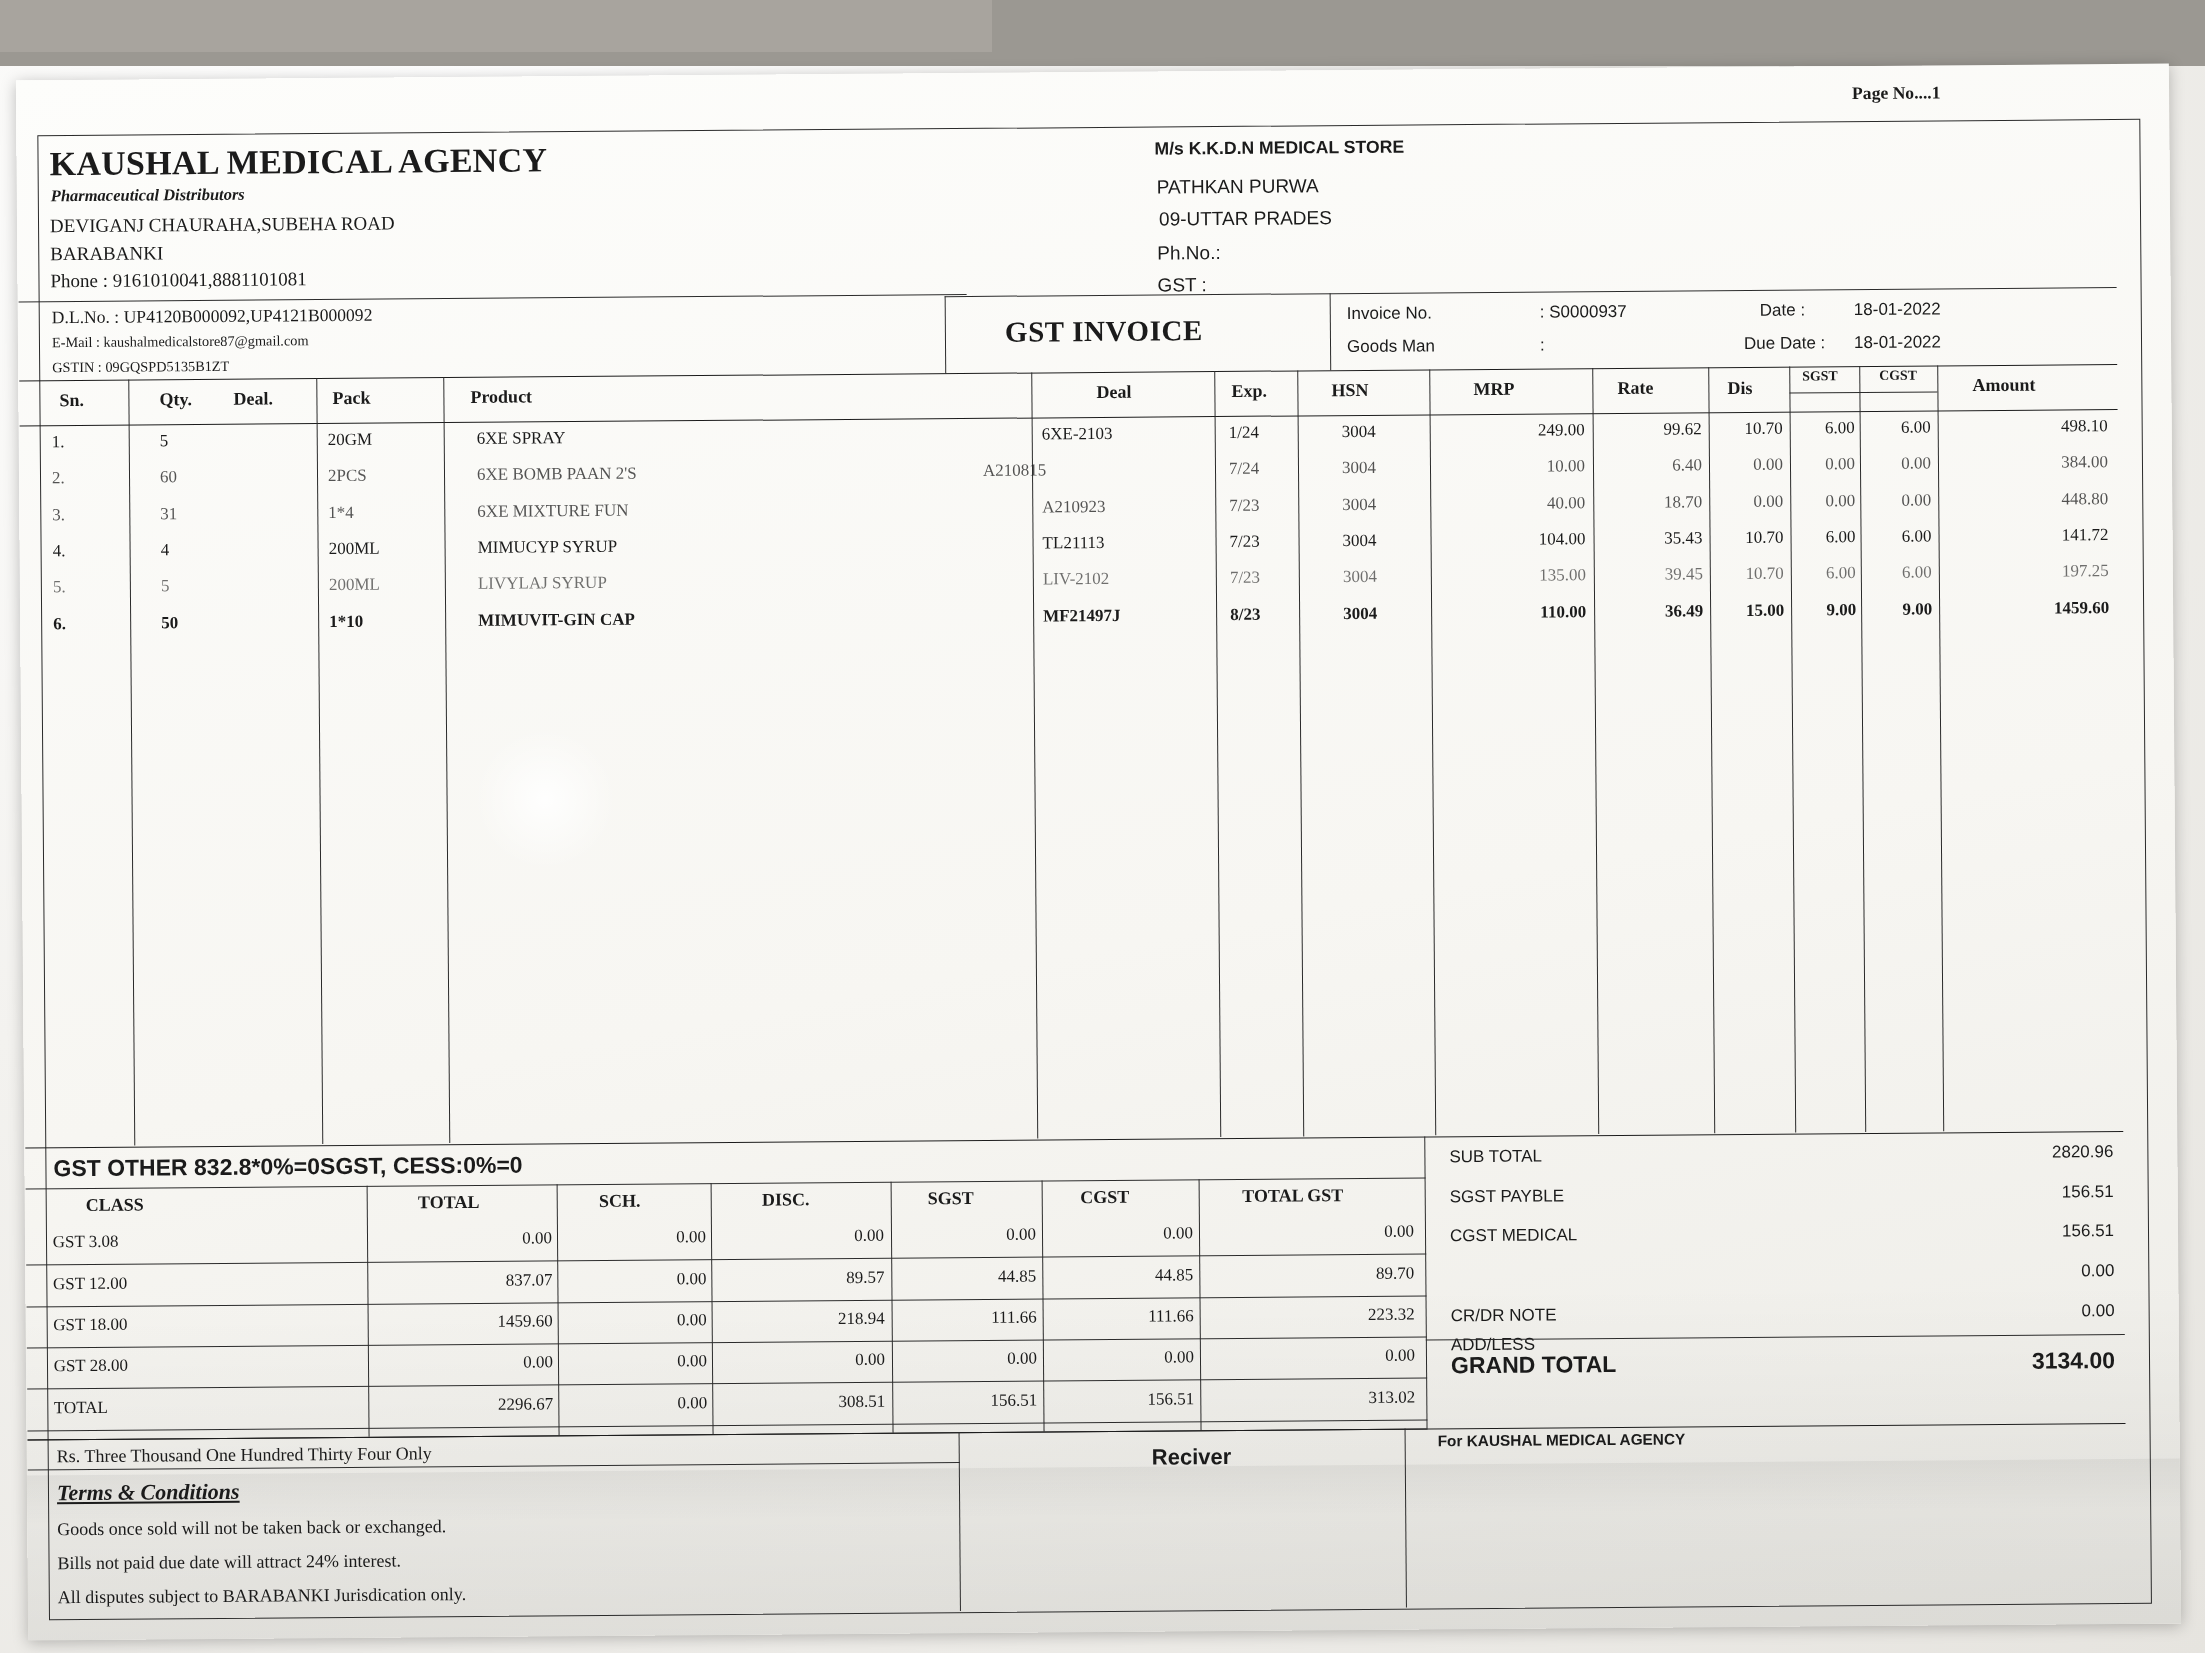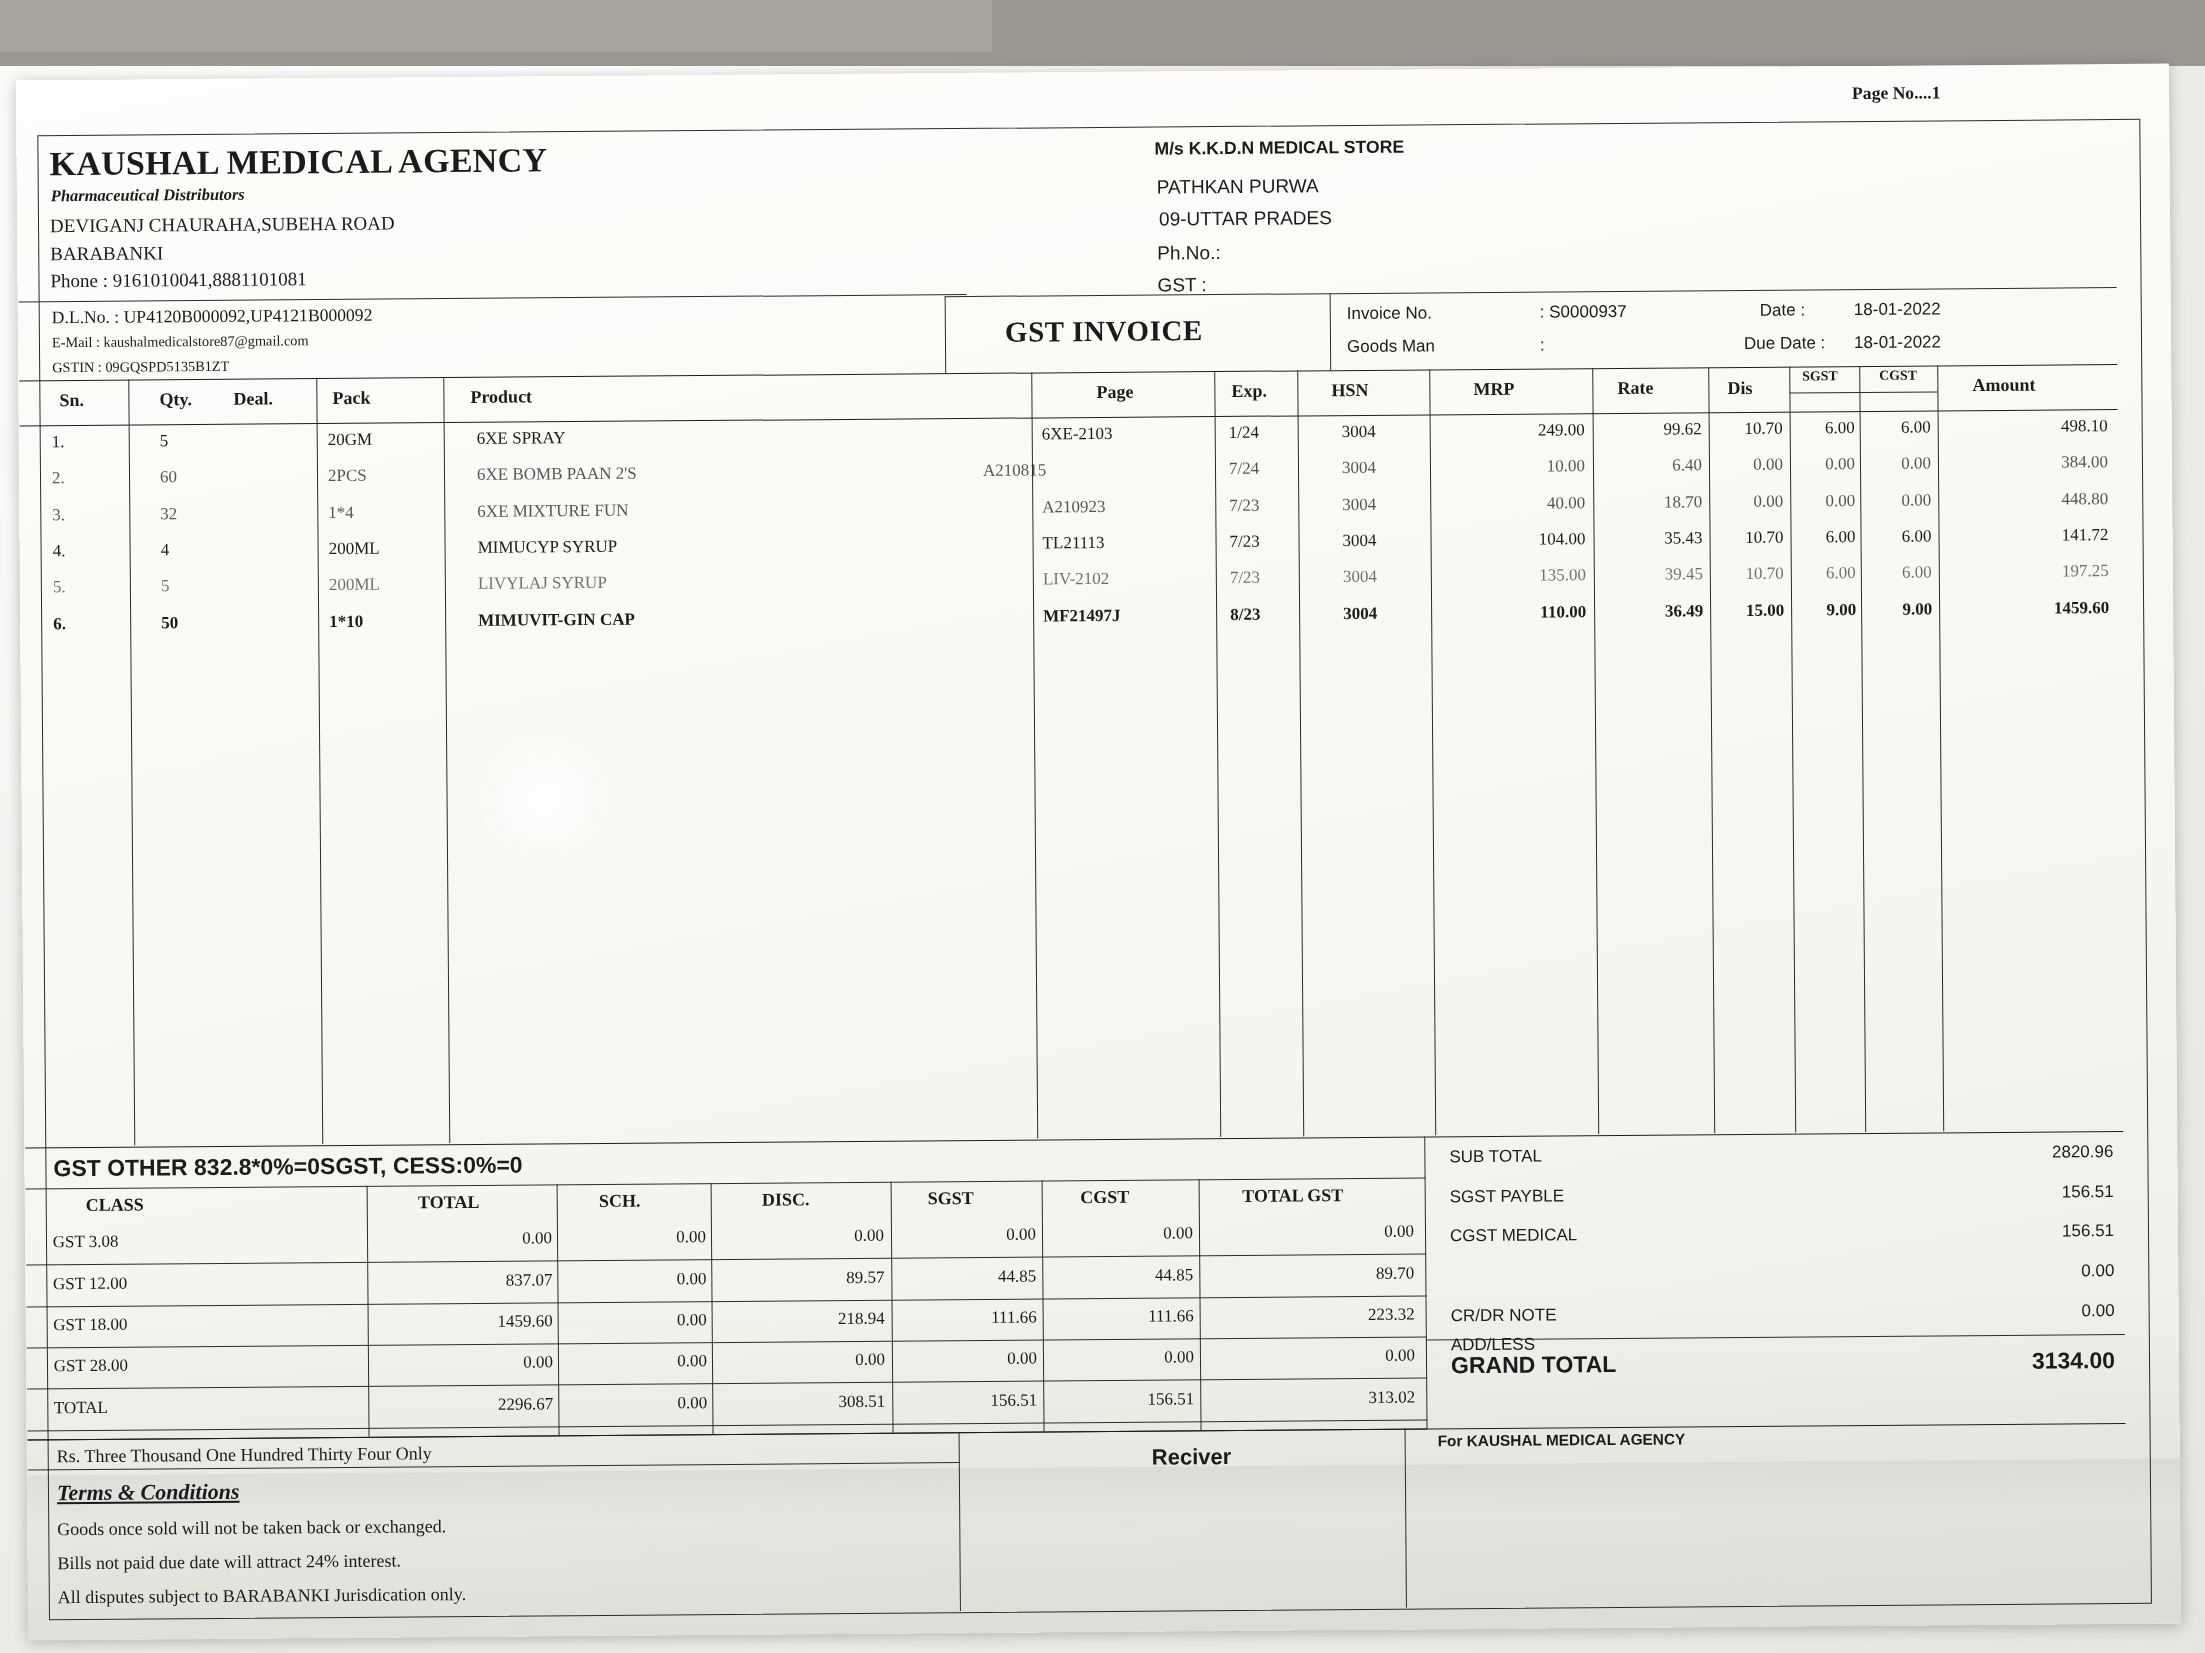--- a/index.html
+++ b/index.html
@@ -152,21 +152,21 @@
     <div class="ln vl" style="left:1690px;top:300px;height:766px;"></div>
     <div class="ln vl" style="left:1771px;top:300px;height:766px;"></div>
     <div class="ln vl" style="left:1841px;top:300px;height:766px;"></div>
     <div class="ln vl" style="left:1919px;top:300px;height:766px;"></div>
 
     <div class="t colhdr" style="left:41px;top:310px;">Sn.</div>
     <div class="t colhdr" style="left:141px;top:310px;">Qty.</div>
     <div class="t colhdr" style="left:215px;top:310px;">Deal.</div>
     <div class="t colhdr" style="left:314px;top:310px;">Pack</div>
     <div class="t colhdr" style="left:452px;top:310px;">Product</div>
-    <div class="t colhdr" style="left:1078px;top:310px;">Page</div>
+    <div class="t colhdr" style="left:1078px;top:310px;">Deal</div>
     <div class="t colhdr" style="left:1213px;top:310px;">Exp.</div>
     <div class="t colhdr" style="left:1313px;top:310px;">HSN</div>
     <div class="t colhdr" style="left:1455px;top:310px;">MRP</div>
     <div class="t colhdr" style="left:1599px;top:310px;">Rate</div>
     <div class="t colhdr" style="left:1709px;top:311px;">Dis</div>
     <div class="t colhdr-s" style="left:1784px;top:302px;">SGST</div>
     <div class="t colhdr-s" style="left:1861px;top:302px;">CGST</div>
     <div class="t colhdr" style="left:1954px;top:310px;">Amount</div>
 
     <div class="ln hl" style="left:1771px;top:326px;width:148px;"></div>
@@ -197,21 +197,21 @@
           <div class="t cell" style="top: 388px; left: 1323px;">3004</div>
           <div class="t cell" style="top: 388px; left: 0px; width: 1566px; text-align: right;">10.00</div>
           <div class="t cell" style="top: 388px; left: 0px; width: 1683px; text-align: right;">6.40</div>
           <div class="t cell" style="top: 388px; left: 0px; width: 1764px; text-align: right;">0.00</div>
           <div class="t cell" style="top: 388px; left: 0px; width: 1836px; text-align: right;">0.00</div>
           <div class="t cell" style="top: 388px; left: 0px; width: 1912px; text-align: right;">0.00</div>
           <div class="t cell" style="top: 388px; left: 0px; width: 2089px; text-align: right;">384.00</div>
         </div>
         <div class="verylight">
           <div class="t cell" style="top: 425px; left: 33px;">3.</div>
-          <div class="t cell" style="top: 425px; left: 141px;">32</div>
+          <div class="t cell" style="top: 425px; left: 141px;">31</div>
           <div class="t cell" style="top: 425px; left: 309px;">1*4</div>
           <div class="t cell" style="top: 425px; left: 458px;">6XE MIXTURE FUN</div>
           <div class="t cell" style="top: 425px; left: 1023px;">A210923</div>
           <div class="t cell" style="top: 425px; left: 1210px;">7/23</div>
           <div class="t cell" style="top: 425px; left: 1323px;">3004</div>
           <div class="t cell" style="top: 425px; left: 0px; width: 1566px; text-align: right;">40.00</div>
           <div class="t cell" style="top: 425px; left: 0px; width: 1683px; text-align: right;">18.70</div>
           <div class="t cell" style="top: 425px; left: 0px; width: 1764px; text-align: right;">0.00</div>
           <div class="t cell" style="top: 425px; left: 0px; width: 1836px; text-align: right;">0.00</div>
           <div class="t cell" style="top: 425px; left: 0px; width: 1912px; text-align: right;">0.00</div>

